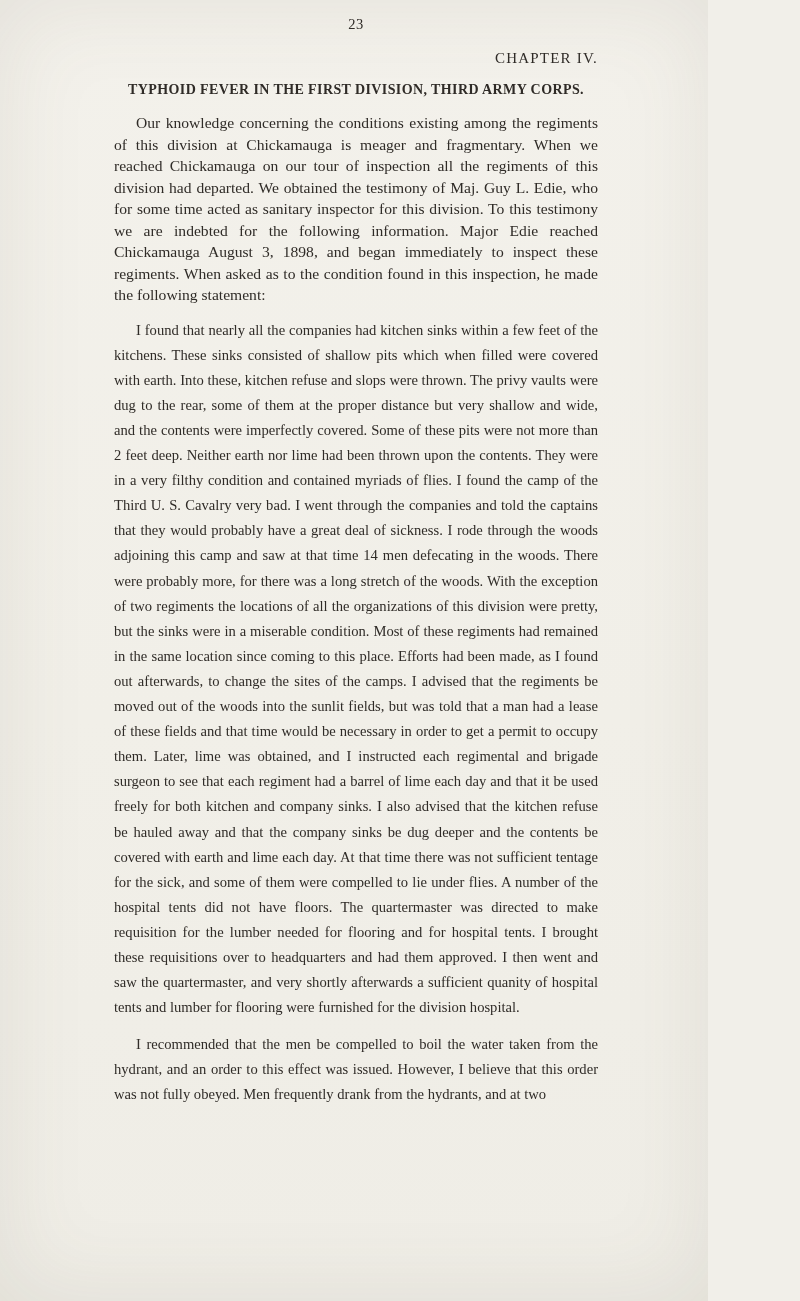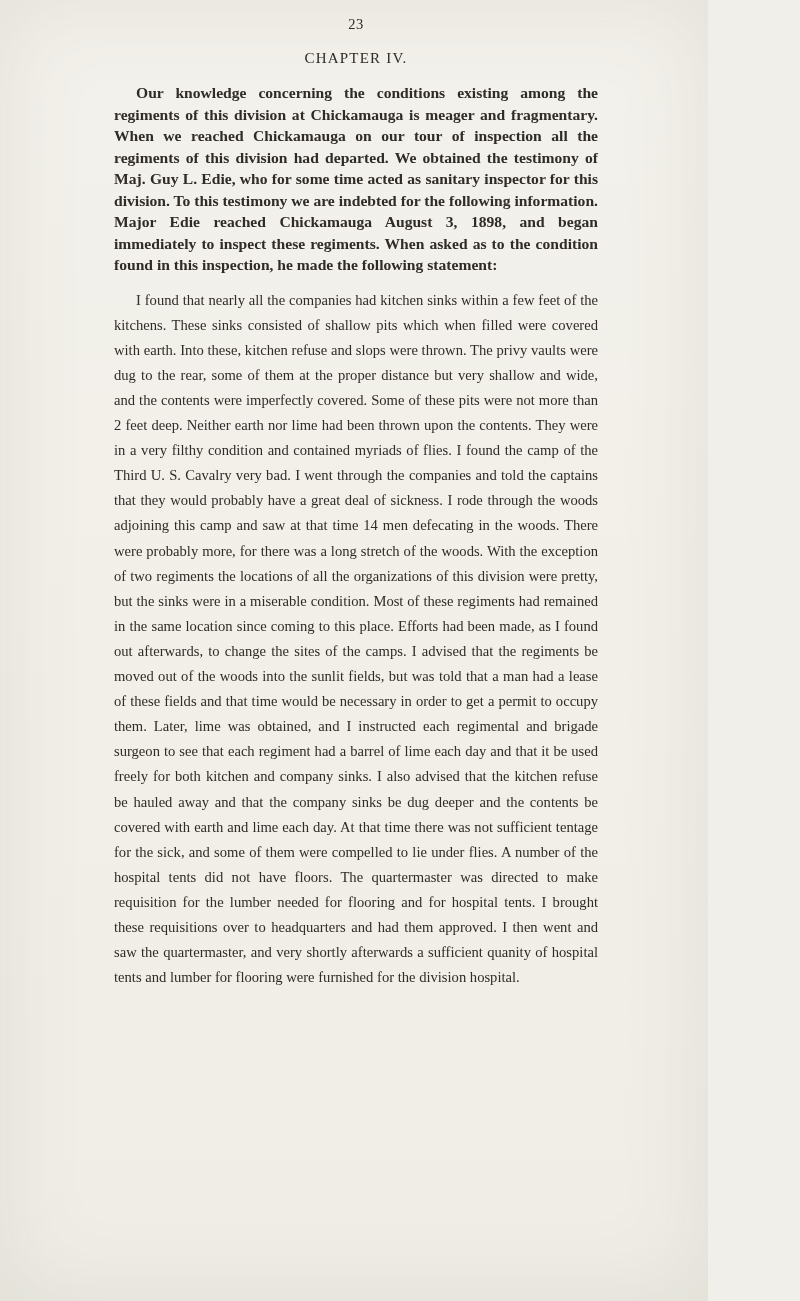--- a/index.html
+++ b/index.html
@@ -24,21 +24,21 @@
     box-shadow: inset 0 0 90px rgba(95, 88, 70, 0.10);
     overflow: hidden;
   }
   .page-number {
     text-align: center;
     font-size: 14.5px;
     letter-spacing: 0.5px;
     margin-bottom: 17px;
   }
   .chapter-heading {
-    text-align: center;
+    text-align: right;
     font-size: 15px;
     letter-spacing: 1.2px;
     margin-bottom: 15px;
   }
   .chapter-title {
     text-align: center;
     font-size: 14px;
     font-weight: bold;
     letter-spacing: 0.4px;
     margin-bottom: 14px;
@@ -58,41 +58,42 @@
     font-size: 12.5px;
     letter-spacing: 1.8px;
     margin: 6px 0 17px;
   }
   .intro {
     font-size: 15.6px;
     line-height: 1.38;
     text-align: justify;
     text-indent: 22px;
     margin: 0 0 10px;
-    font-weight: bold;
   }
   .statement p {
     font-size: 14.6px;
     line-height: 1.72;
     text-align: justify;
     text-indent: 22px;
     margin: 12px 0 2px;
   }
 </style>
 </head>
 <body>
 
 <div class="page">
 
   <div class="page-number">23</div>
 
   <div class="chapter-heading">CHAPTER IV.</div>
 
+  <div class="chapter-title">TYPHOID FEVER IN THE FIRST DIVISION, THIRD ARMY CORPS.</div>
 
 
 
   <p class="intro">Our knowledge concerning the conditions existing among the regiments of this division at Chickamauga is meager and fragmentary. When we reached Chickamauga on our tour of inspection all the regiments of this division had departed. We obtained the testimony of Maj. Guy L. Edie, who for some time acted as sanitary inspector for this division. To this testimony we are indebted for the following information. Major Edie reached Chickamauga August 3, 1898, and began immediately to inspect these regiments. When asked as to the condition found in this inspection, he made the following statement:</p>
 
   <div class="statement">
     <p>I found that nearly all the companies had kitchen sinks within a few feet of the kitchens. These sinks consisted of shallow pits which when filled were covered with earth. Into these, kitchen refuse and slops were thrown. The privy vaults were dug to the rear, some of them at the proper distance but very shallow and wide, and the contents were imperfectly covered. Some of these pits were not more than 2 feet deep. Neither earth nor lime had been thrown upon the contents. They were in a very filthy condition and contained myriads of flies. I found the camp of the Third U. S. Cavalry very bad. I went through the companies and told the captains that they would probably have a great deal of sickness. I rode through the woods adjoining this camp and saw at that time 14 men defecating in the woods. There were probably more, for there was a long stretch of the woods. With the exception of two regiments the locations of all the organizations of this division were pretty, but the sinks were in a miserable condition. Most of these regiments had remained in the same location since coming to this place. Efforts had been made, as I found out afterwards, to change the sites of the camps. I advised that the regiments be moved out of the woods into the sunlit fields, but was told that a man had a lease of these fields and that time would be necessary in order to get a permit to occupy them. Later, lime was obtained, and I instructed each regimental and brigade surgeon to see that each regiment had a barrel of lime each day and that it be used freely for both kitchen and company sinks. I also advised that the kitchen refuse be hauled away and that the company sinks be dug deeper and the contents be covered with earth and lime each day. At that time there was not sufficient tentage for the sick, and some of them were compelled to lie under flies. A number of the hospital tents did not have floors. The quartermaster was directed to make requisition for the lumber needed for flooring and for hospital tents. I brought these requisitions over to headquarters and had them approved. I then went and saw the quartermaster, and very shortly afterwards a sufficient quanity of hospital tents and lumber for flooring were furnished for the division hospital.</p>
+    <p>I recommended that the men be compelled to boil the water taken from the hydrant, and an order to this effect was issued. However, I believe that this order was not fully obeyed. Men frequently drank from the hydrants, and at two</p>
   </div>
 
 </div>
 
 </body></html>

